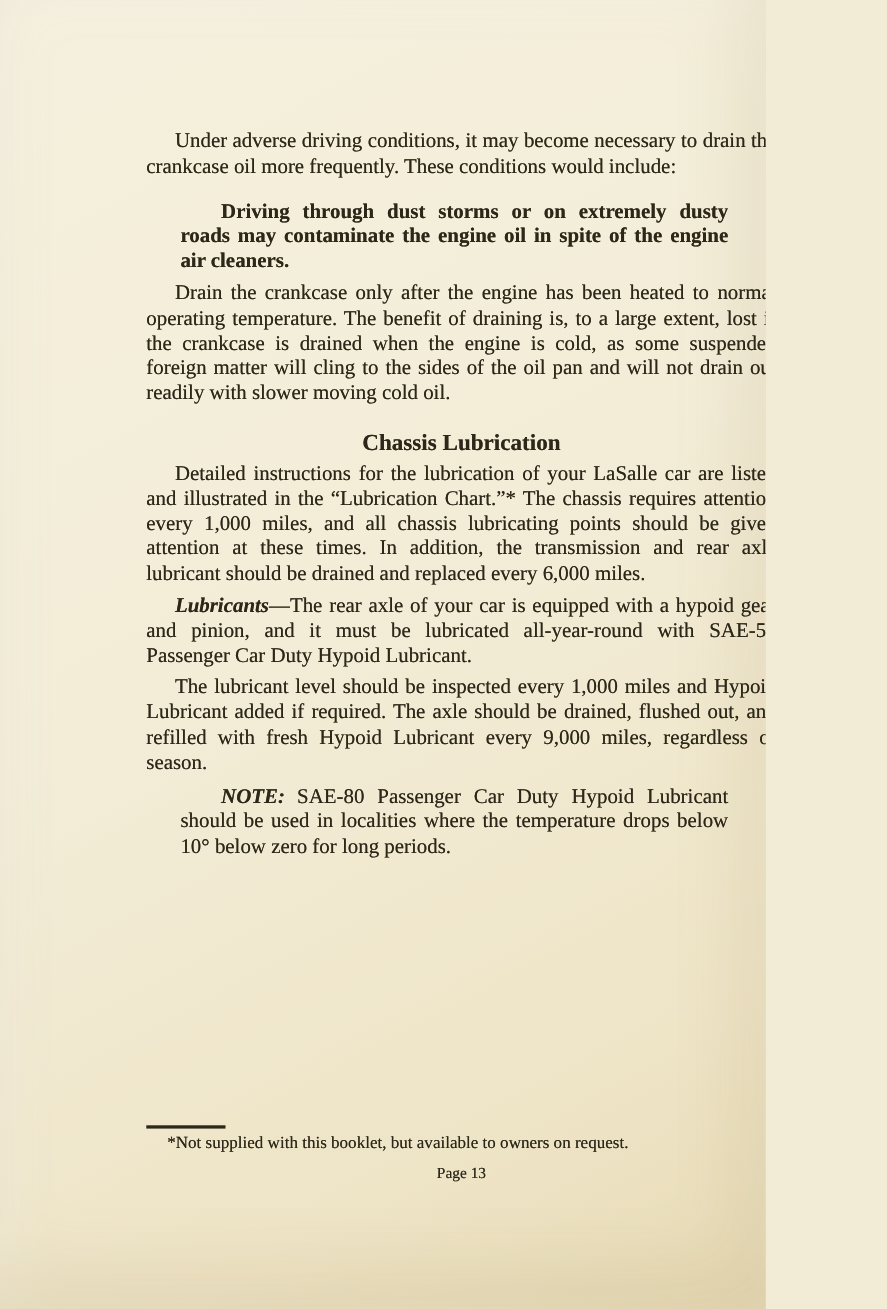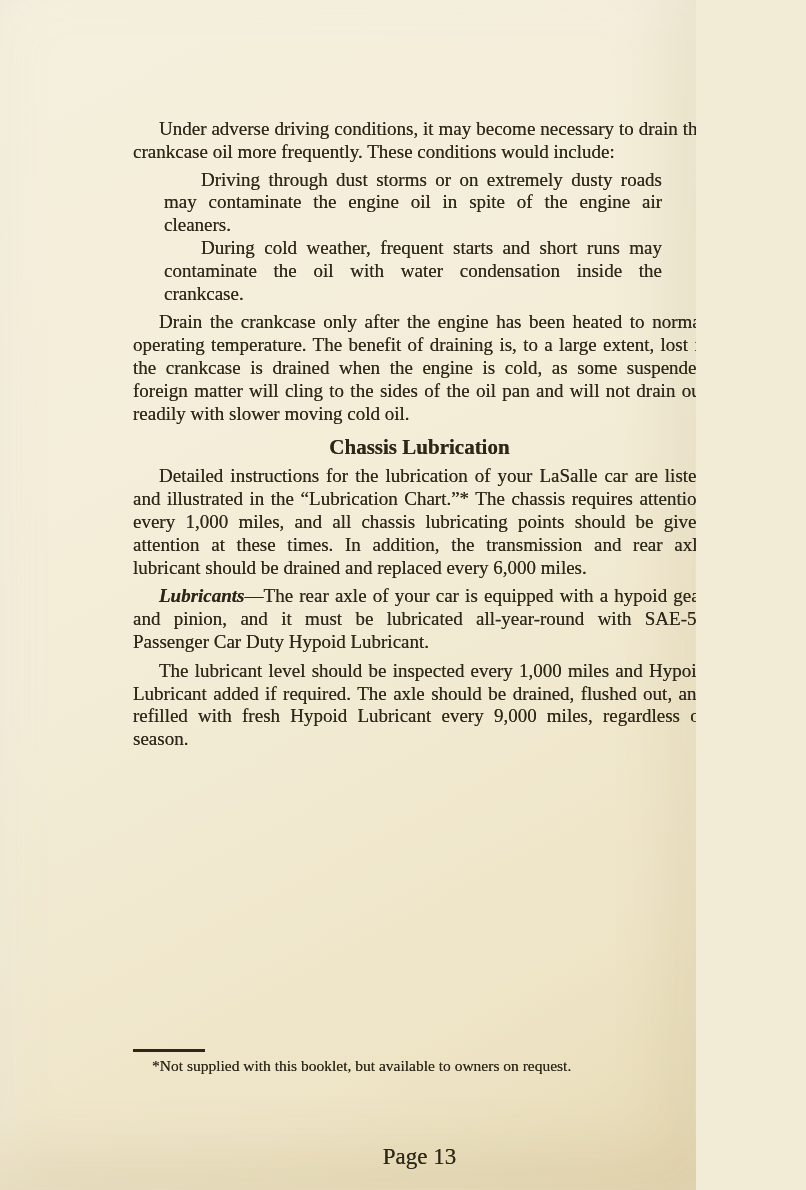--- a/index.html
+++ b/index.html
@@ -24,93 +24,93 @@
     font-size: 19px;
     line-height: 22.8px;
     text-align: justify;
     text-shadow: 0 0 0.5px rgba(44, 39, 24, 0.75);
   }
   .para {
     margin: 6px 0 0 0;
     text-indent: 26px;
   }
   .intro { margin-top: 0; }
-  .conditions { margin-top: 5px; }
+  .conditions { margin-top: 18px; font-weight: bold; }
   .cond {
     margin: 0 44px 0 31px;
     text-indent: 37px;
   }
   .heading {
     font-size: 21px;
     font-weight: bold;
     text-align: center;
     text-indent: 0;
-    margin: 10px 0 6px 0;
+    margin: 20px 0 6px 0;
     line-height: 24px;
   }
   .lead {
     font-weight: bold;
     font-style: italic;
   }
   .note {
     margin-top: 8px;
   }
   .note-lead { margin-right: 11px; }
   .footnote-block {
     position: absolute;
-    left: 133px; top: 1049px;
+    left: 133px; top: 1023px;
     width: 573px;
     text-shadow: 0 0 0.5px rgba(44, 39, 24, 0.75);
   }
   .footnote-rule {
     width: 72px; height: 2.5px;
     background: #2c2718;
     margin: 0 0 4px 0;
   }
   .footnote {
     margin: 0;
     font-size: 15.5px;
     line-height: 19px;
     text-indent: 19px;
     text-align: justify;
   }
   .page-number {
     position: absolute;
-    left: 133px; top: 1144px;
+    left: 133px; top: 1060px;
     width: 573px;
     text-align: center;
-    font-size: 23px;
+    font-size: 14px;
     text-shadow: 0 0 0.5px rgba(44, 39, 24, 0.75);
   }
 </style>
 </head>
 <body>
 
 <div class="page">
 
   <div class="text-block">
 
     <p class="para intro">Under adverse driving conditions, it may become necessary to drain the crankcase oil more frequently.  These conditions would include:</p>
 
     <div class="conditions">
       <p class="cond">Driving through dust storms or on extremely dusty roads may contaminate the engine oil in spite of the engine air cleaners.</p>
-      <p class="cond">During cold weather, frequent starts and short runs may contaminate the oil with water condensation inside the crankcase.</p>
     </div>
 
     <p class="para">Drain the crankcase only after the engine has been heated to normal operating temperature.  The benefit of draining is, to a large extent, lost if the crankcase is drained when the engine is cold, as some suspended foreign matter will cling to the sides of the oil pan and will not drain out readily with slower moving cold oil.</p>
 
 
     <h2 class="heading">Chassis Lubrication</h2>
 
     <p class="para">Detailed instructions for the lubrication of your LaSalle car are listed and illustrated in the “Lubrication Chart.”*  The chassis requires attention every 1,000 miles, and all chassis lubricating points should be given attention at these times.  In addition, the transmission and rear axle lubricant should be drained and replaced every 6,000 miles.</p>
 
     <p class="para"><span class="lead">Lubricants</span><span>—The rear axle of your car is equipped with a hypoid gear and pinion, and it must be lubricated all-year-round with SAE-50 Passenger Car Duty Hypoid Lubricant.</span></p>
 
     <p class="para">The lubricant level should be inspected every 1,000 miles and Hypoid Lubricant added if required.  The axle should be drained, flushed out, and refilled with fresh Hypoid Lubricant every 9,000 miles, regardless of season.</p>
 
+    <p class="cond note"><span class="lead note-lead">NOTE:</span><span>SAE-80 Passenger Car Duty Hypoid Lubricant should be used in localities where the temperature drops below 10° below zero for long periods.</span></p>
 
   </div>
 
   <div class="footnote-block">
     <div class="footnote-rule"></div>
     <p class="footnote">*Not supplied with this booklet, but available to owners on request.</p>
   </div>
 
   <div class="page-number">Page 13</div>
 

